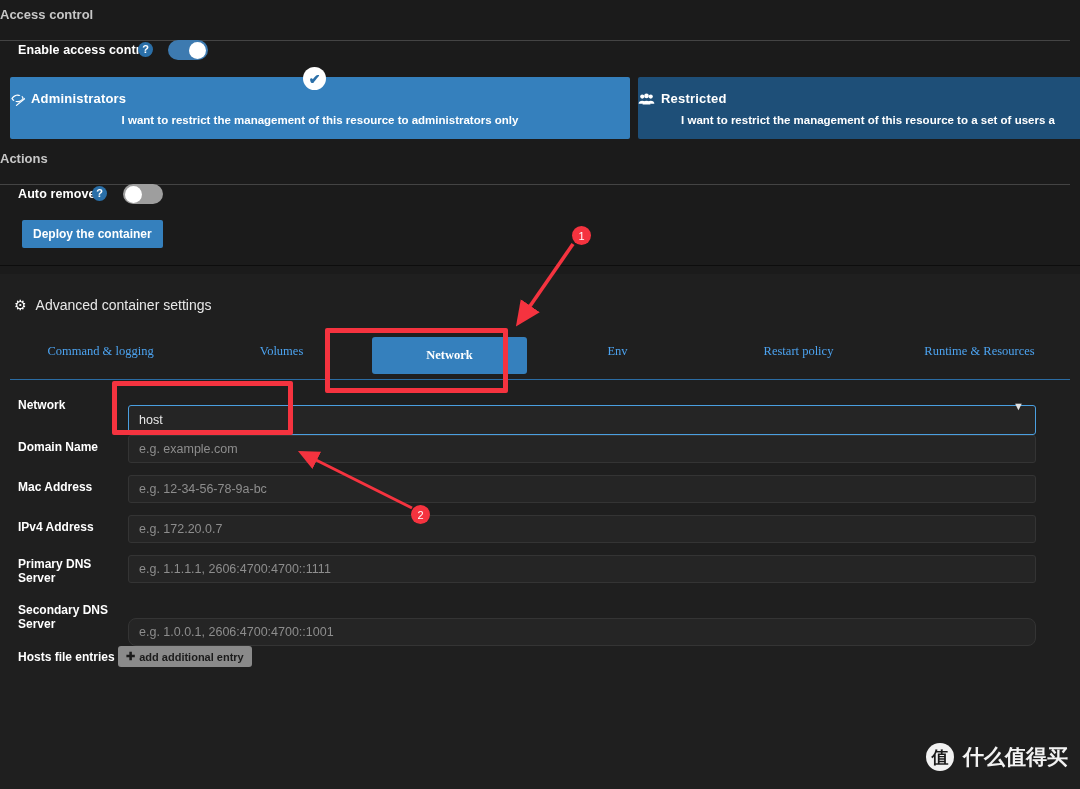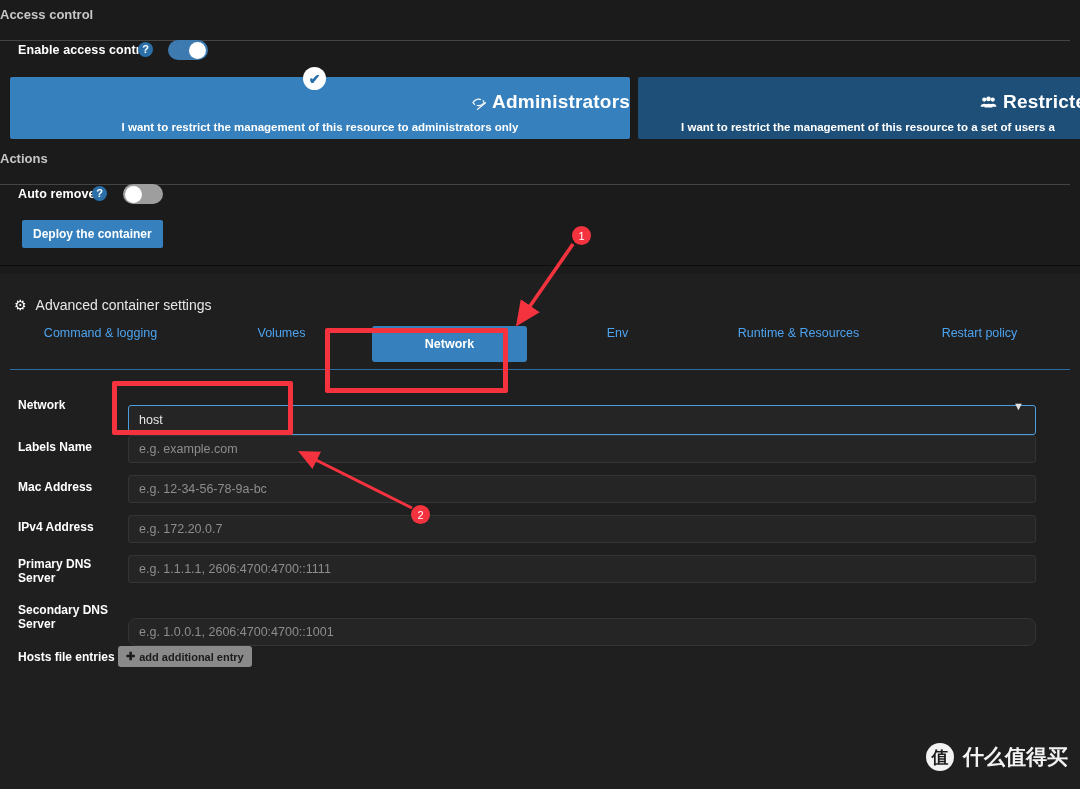--- a/index.html
+++ b/index.html
@@ -50,22 +50,22 @@
   }
 
   
   .ac-card {
     position: absolute; height: 62px; border-radius: 2px;
     color: #fff; text-align: center; padding-top: 14px;
   }
   #card-admins     { left: 10px;  top: 77px; width: 620px; background: #3580bd; }
   #card-restricted { left: 638px; top: 77px; width: 460px; background: #1e4f78; }
   .ac-title {
-    font-size: 19px; font-weight: bold; letter-spacing: .2px;
-    display: flex; align-items: center; justify-content: flex-end; gap: 6px;
+    font-size: 13px; font-weight: bold; letter-spacing: .2px;
+    display: flex; align-items: center; justify-content: flex-start; gap: 6px;
   }
   .ac-desc { font-size: 11.5px; font-weight: bold; margin-top: 8px; white-space: nowrap; }
   .ac-check {
     position: absolute; left: 303px; top: 67px; width: 23px; height: 23px;
     border-radius: 50%; background: #ffffff; color: #2a6fa8;
     display: flex; align-items: center; justify-content: center;
     font-size: 14px; font-weight: bold;
   }
 
   .btn-primary {
@@ -82,23 +82,23 @@
     background: #1f1f1f;
   }
   .adv-head {
     position: absolute; left: 14px; top: 23px;
     font-size: 14px; color: #e8e8e8; display: flex; align-items: center; gap: 9px;
   }
   .gear { font-size: 14px; color: #fff; line-height: 1; }
 
   
   .tabs {
-    position: absolute; left: 10px; top: 52px; width: 1060px; height: 44px;
+    position: absolute; left: 10px; top: 62px; width: 1060px; height: 44px;
     border-bottom: 1px solid #2b6ca3;
-    display: flex; align-items: flex-start;
+    display: flex; align-items: center; font-family: Liberation Serif, serif;
   }
   .tab {
     flex: 1; text-align: center; color: #4ca3f0; font-size: 12.5px;
     padding-bottom: 13px; cursor: pointer; white-space: nowrap;
   }
   .tab.active {
     background: #3580bd; color: #fff; font-weight: bold;
     border-radius: 3px; padding: 11px 0 11px 0; margin-bottom: 4px;
     max-width: 155px; flex: 0 0 155px;
   }
@@ -217,37 +217,37 @@
     <div class="adv-head">
       <span class="gear">⚙</span>
       <span>Advanced container settings</span>
     </div>
 
     <div class="tabs">
       <div class="tab">Command &amp; logging</div>
       <div class="tab">Volumes</div>
       <div class="tab active">Network</div>
       <div class="tab">Env</div>
+      <div class="tab">Restart policy</div>
       <div class="tab">Runtime &amp; Resources</div>
-      <div class="tab">Restart policy</div>
     </div>
 
     <div class="form">
 
       <div class="frow" style="height:44px;">
         <div class="flabel" style="top:12px;">Network</div>
         <select class="finput" style="top:19px;">
           <option>host</option>
         </select>
         <span class="chevron" style="top:14px;">▼</span>
       </div>
 
 
       <div class="frow">
-        <div class="flabel" style="top:10px;">Labels Name</div>
+        <div class="flabel" style="top:10px;">Domain Name</div>
         <input class="finput" style="top: 5px;" placeholder="e.g. example.com">
       </div>
 
       <div class="frow">
         <div class="flabel" style="top:10px;">Mac Address</div>
         <input class="finput" style="top: 5px;" placeholder="e.g. 12-34-56-78-9a-bc">
       </div>
 
       <div class="frow">
         <div class="flabel" style="top:10px;">IPv4 Address</div>

